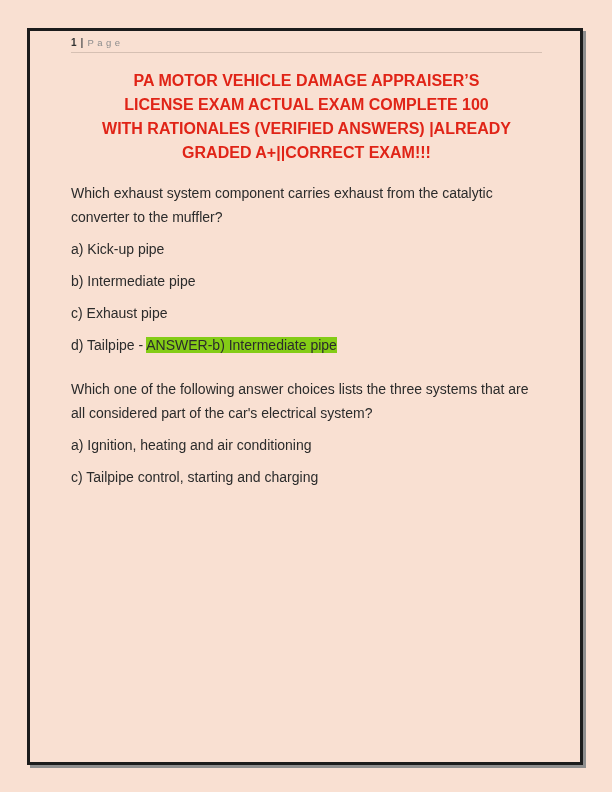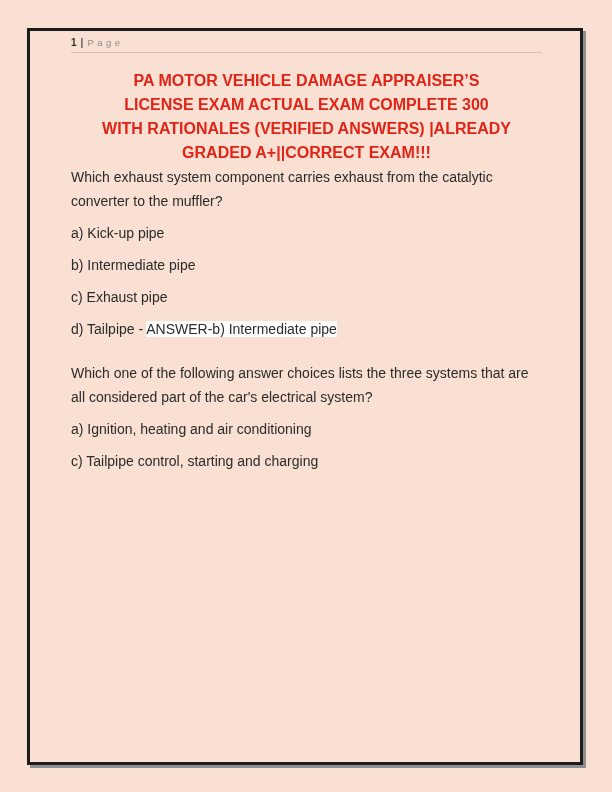--- a/index.html
+++ b/index.html
@@ -24,56 +24,56 @@
     display: flex;
     align-items: baseline;
     line-height: 12px;
     padding-bottom: 3px;
     border-bottom: 1px solid #d6c0b3;
   }
   .pnum   { font-size: 10px; font-weight: 700; color: #333333; }
   .psep   { font-size: 10px; font-weight: 700; color: #555555; margin: 0 4px; }
   .plabel { font-size: 9.5px; color: #8d8d8d; letter-spacing: 3.5px; }
   .doc-title {
-    margin: 16px auto 0;
+    margin: 16px auto 16px;
     text-align: center;
     color: #e02417;
     font-weight: 700;
     font-size: 16px;
     line-height: 24px;
   }
   .question-block { }
   .question-block.second { margin-top: 20px; }
   .question-block p {
     font-size: 14px;
     line-height: 24px;
     color: #2b2b2b;
     margin: 0 0 8px 0;
     max-width: 470px;
   }
   mark.hl {
-    background: #ffffff;
+    background: #84cc16;
     color: #2b2b2b;
     padding: 0;
   }
 </style>
 </head>
 <body>
 
 <div class="frame">
 
   <div class="page-header">
     <span class="pnum">1</span>
     <span class="psep">|</span>
     <span class="plabel">Page</span>
   </div>
 
   <div class="doc-title">
     <div>PA MOTOR VEHICLE DAMAGE APPRAISER’S</div>
-    <div>LICENSE EXAM ACTUAL EXAM COMPLETE 300</div>
+    <div>LICENSE EXAM ACTUAL EXAM COMPLETE 100</div>
     <div>WITH RATIONALES (VERIFIED ANSWERS) |ALREADY</div>
     <div>GRADED A+||CORRECT EXAM!!!</div>
   </div>
 
   <div class="question-block">
     <p>Which exhaust system component carries exhaust from the catalytic converter to the muffler?</p>
     <p><span>a) Kick-up pipe</span></p>
     <p><span>b) Intermediate pipe</span></p>
     <p><span>c) Exhaust pipe</span></p>
     <p><span>d) Tailpipe - </span><mark class="hl">ANSWER-b) Intermediate pipe</mark></p>

